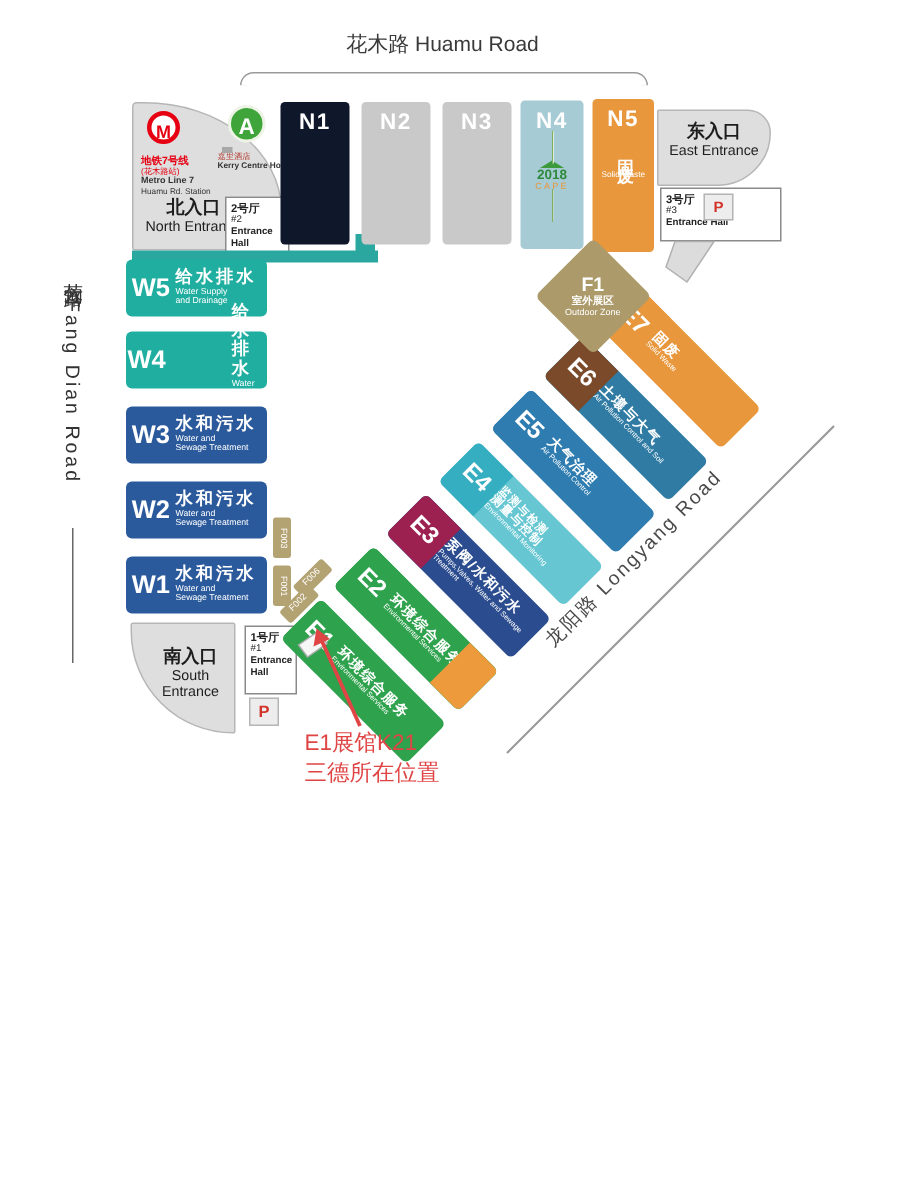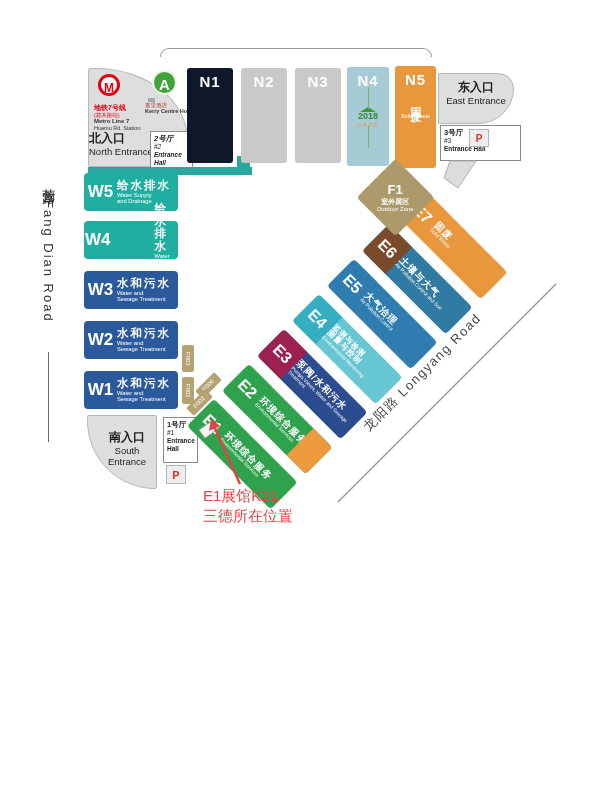--- a/index.html
+++ b/index.html
@@ -40,21 +40,21 @@
 
   
   .fan{background:#dedede;border:1px solid #b6b6b6;color:#222;}
   #fan-north{left:88px;top:68px;width:100px;height:99px;border-radius:3px 92px 2px 2px / 3px 72px 2px 2px;}
   #fan-east{left:438px;top:73px;width:76px;height:51px;border-radius:2px 26px 60px 2px;
             text-align:center;padding-top:7px;}
   #fan-south{left:87px;top:415px;width:70px;height:74px;border-radius:2px 2px 2px 78px;
              text-align:center;padding:15px 0 0 10px;}
   .ent-cn{display:block;font-size:12px;font-weight:bold;color:#1d1d1d;line-height:1.15;}
   .ent-en{display:block;font-size:9.5px;color:#1d1d1d;line-height:1.2;}
-  .north-label{position:absolute;left:0;top:63px;width:80px;text-align:left;}
+  .north-label{position:absolute;left:0;top:63px;width:80px;text-align:center;}
 
   .metro-badge{position:absolute;left:9px;top:5px;width:22px;height:22px;border:3px solid #e60012;
         border-radius:50%;background:#fff;color:#e60012;font-weight:bold;font-size:12px;
         line-height:22px;text-align:center;}
   .hotel-badge{position:absolute;left:63px;top:1px;width:25px;height:25px;border-radius:50%;
         background:#3fa53b;border:2px solid #edf3e5;color:#fff;font-weight:bold;font-size:15px;
         line-height:25px;text-align:center;}
   .metro-info{position:absolute;left:5px;top:35px;width:52px;line-height:1.15;}
   .mi-cn{display:block;font-size:7px;font-weight:bold;color:#e60012;}
   .mi-st{display:block;font-size:5.5px;color:#e60012;}
@@ -63,21 +63,21 @@
   .hotel-info{position:absolute;left:56px;top:33px;width:46px;line-height:1.15;}
   .bldg{width:13px;height:11px;background:#a8a8a8;position:relative;margin-bottom:2px;}
   .bldg::before{content:"";position:absolute;left:3px;top:-4px;width:7px;height:4px;background:#a8a8a8;}
   .hi-cn{display:block;font-size:5.5px;color:#b03a30;}
   .hi-en{display:block;font-size:5.5px;font-weight:bold;color:#333;white-space:nowrap;}
 
   .hallbox{position:absolute;background:#fff;border:1px solid #8a8a8a;padding:2px 3px;line-height:1.2;}
   .hb-cn{display:block;font-size:7.5px;font-weight:bold;color:#222;}
   .hb-no{display:block;font-size:6.5px;color:#222;}
   .hb-en{display:block;font-size:6.5px;font-weight:bold;color:#222;}
-  #hall2{left:150px;top:131px;width:43px;height:40px;font-style:italic;}
+  #hall2{left:150px;top:131px;width:43px;height:40px;}
   #hall3{left:440px;top:125px;width:81px;height:36px;}
   #hall1{left:163px;top:417px;width:35px;height:46px;}
   .pbox{position:absolute;background:#ededed;border:1px solid #b5b5b5;color:#d3342a;
         font-weight:bold;text-align:center;}
   #p-east{left:469px;top:129px;width:20px;height:18px;font-size:10px;line-height:17px;}
   #p-south{left:166px;top:465px;width:20px;height:19px;font-size:11px;line-height:18px;}
 
   #corridor{left:88px;top:167px;width:164px;height:8px;background:#2aa8a0;}
   #corridor-tab{left:237px;top:156px;width:13px;height:12px;background:#2aa8a0;}
 
@@ -136,20 +136,21 @@
   #annotation span{display:block;}
 </style>
 </head>
 <body>
 
 <div class="page">
 
 
   <main class="map">
 
+    <div class="abs road-huamu">花木路 Huamu Road</div>
     <div class="abs huamu-bracket"></div>
 
     <div class="abs road-fangdian">
       <span>芳甸路</span>
       <span class="en">Fang Dian Road</span>
     </div>
     <div class="abs fangdian-line"></div>
 
     <div class="abs fan" id="fan-north">
       <span class="metro-badge">M</span>

